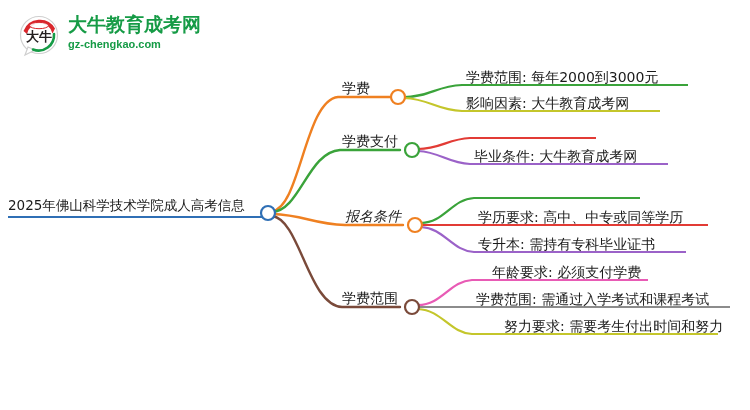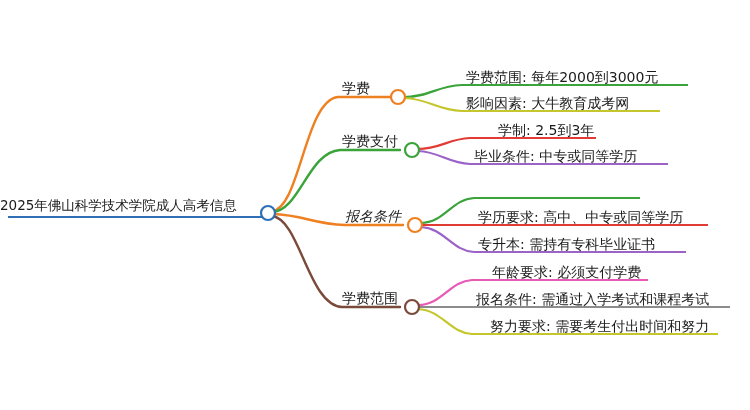--- a/index.html
+++ b/index.html
@@ -35,35 +35,54 @@
   
   .node-label{
     position:absolute;
     font-family:"DejaVu Sans","Liberation Sans",sans-serif;
     color:#1a1a1a;
     white-space:nowrap;
     line-height:1;
   }
   .root-label{
     font-size:13.5px;
-    left:0;top:199px;
+    left:8px;top:199px;
   }
   .branch-label{
     font-size:14px;
     text-align:right;
   }
   .leaf-label{
     font-size:14px;
   }
 </style>
 </head>
 <body>
 
 <div id="stage">
 
+  <div id="logo">
+    <svg id="logo-badge" viewBox="0 0 44 44">
+
+      <circle cx="21" cy="21" r="18.5" fill="#ffffff" stroke="#cfcfcf" stroke-width="1.2"></circle>
+      <path d="M10 33 L7 41 L17 36 Z" fill="#ffffff" stroke="#cfcfcf" stroke-width="1.2"></path>
+
+      <path d="M5.5 17 A17.5 17.5 0 0 1 37 14.5 L34.5 19.5 A13 13 0 0 0 9 20 Z" fill="#d9262c"></path>
+      <ellipse cx="21" cy="11.5" rx="9.5" ry="3.2" fill="#ffffff" opacity="0.85"></ellipse>
+      <ellipse cx="21" cy="11.5" rx="9.5" ry="3.2" fill="none" stroke="#d9262c" stroke-width="1"></ellipse>
+
+      <path d="M36 20 A15.5 15.5 0 0 1 15 35.5" fill="none" stroke="#169b46" stroke-width="2.6" stroke-linecap="round"></path>
+
+      <text x="21" y="27" font-size="13" font-weight="bold" text-anchor="middle" fill="#231f20" font-family="DejaVu Sans, sans-serif">大牛</text>
+    </svg>
+    <div id="logo-text">
+      <div id="logo-title">大牛教育成考网</div>
+      <div id="logo-sub">gz-chengkao.com</div>
+    </div>
+  </div>
 
   <svg id="wires" viewBox="0 0 750 410">
 
     <line x1="8" y1="217" x2="264" y2="217" stroke="#2f6fb5" stroke-width="2.2"></line>
 
     <path d="M272 211 C 300 209, 305 100, 338 97 L 392 97" fill="none" stroke="#ef8021" stroke-width="2.4" stroke-linecap="round"></path>
 
     <path d="M272 212 C 300 211, 308 152, 340 150 L 400 150" fill="none" stroke="#3aa33a" stroke-width="2.4" stroke-linecap="round"></path>
 
     <path d="M272 214 C 305 215, 312 224, 345 225 L 403 225" fill="none" stroke="#ef8021" stroke-width="2.4" stroke-linecap="round"></path>
@@ -104,23 +123,22 @@
   <div class="node-label root-label">2025年佛山科学技术学院成人高考信息</div>
 
   <div class="node-label branch-label" style="left:342px;top:81px;">学费</div>
   <div class="node-label branch-label" style="left:342px;top:134px;">学费支付</div>
   <div class="node-label branch-label" style="left:345px;top:209px;font-style:italic;">报名条件</div>
   <div class="node-label branch-label" style="left:342px;top:291px;">学费范围</div>
 
   <div class="node-label leaf-label" style="left:466px;top:70px;">学费范围: 每年2000到3000元</div>
   <div class="node-label leaf-label" style="left:466px;top:96px;">影响因素: 大牛教育成考网</div>
 
-  <div class="node-label leaf-label" style="left:498px;top:123px;">学制: 2.5到3年</div>
-  <div class="node-label leaf-label" style="left:474px;top:149px;">毕业条件: 中专或同等学历</div>
+  <div class="node-label leaf-label" style="left:474px;top:149px;">毕业条件: 大牛教育成考网</div>
 
   <div class="node-label leaf-label" style="left:478px;top:210px;">学历要求: 高中、中专或同等学历</div>
   <div class="node-label leaf-label" style="left:478px;top:237px;">专升本: 需持有专科毕业证书</div>
 
   <div class="node-label leaf-label" style="left:492px;top:265px;">年龄要求: 必须支付学费</div>
-  <div class="node-label leaf-label" style="left:476px;top:292px;">报名条件: 需通过入学考试和课程考试</div>
-  <div class="node-label leaf-label" style="left:490px;top:319px;">努力要求: 需要考生付出时间和努力</div>
+  <div class="node-label leaf-label" style="left:476px;top:292px;">学费范围: 需通过入学考试和课程考试</div>
+  <div class="node-label leaf-label" style="left:504px;top:319px;">努力要求: 需要考生付出时间和努力</div>
 
 </div>
 
 </body></html>

